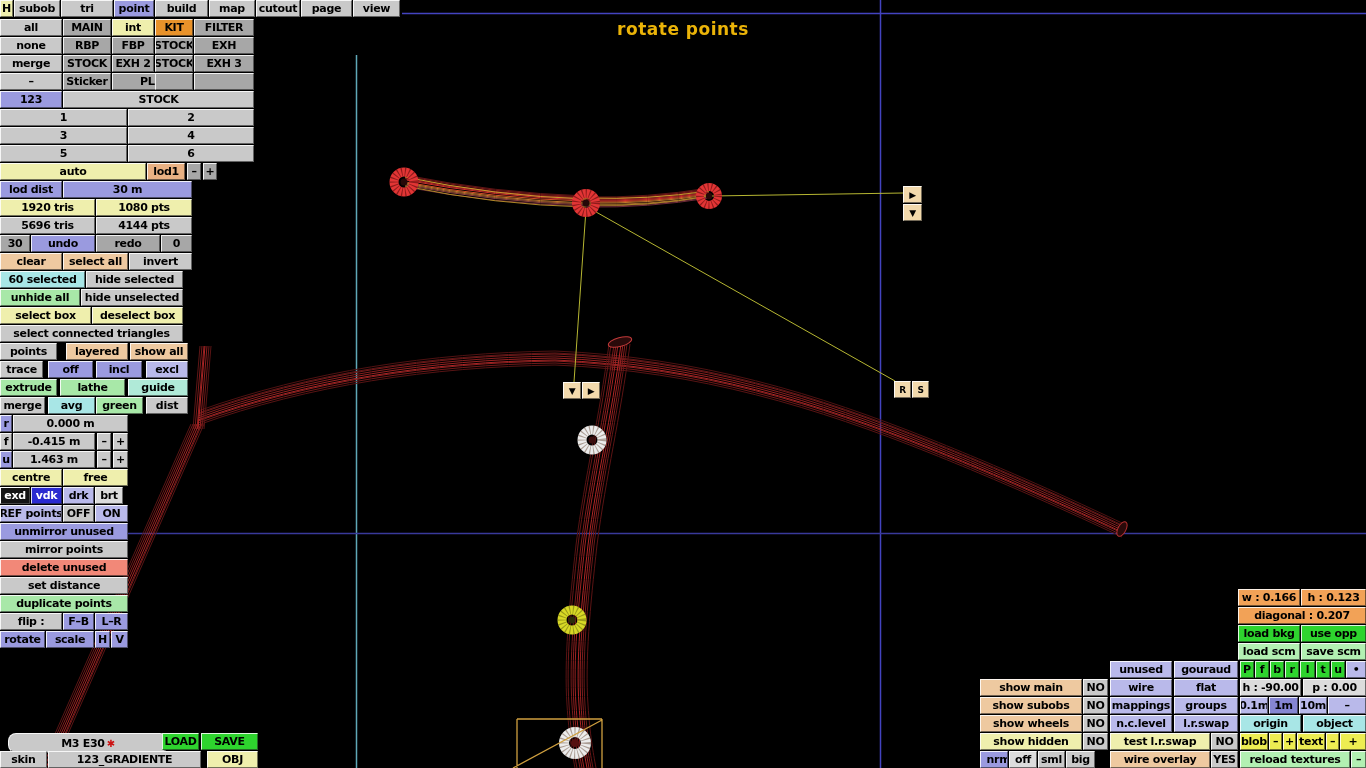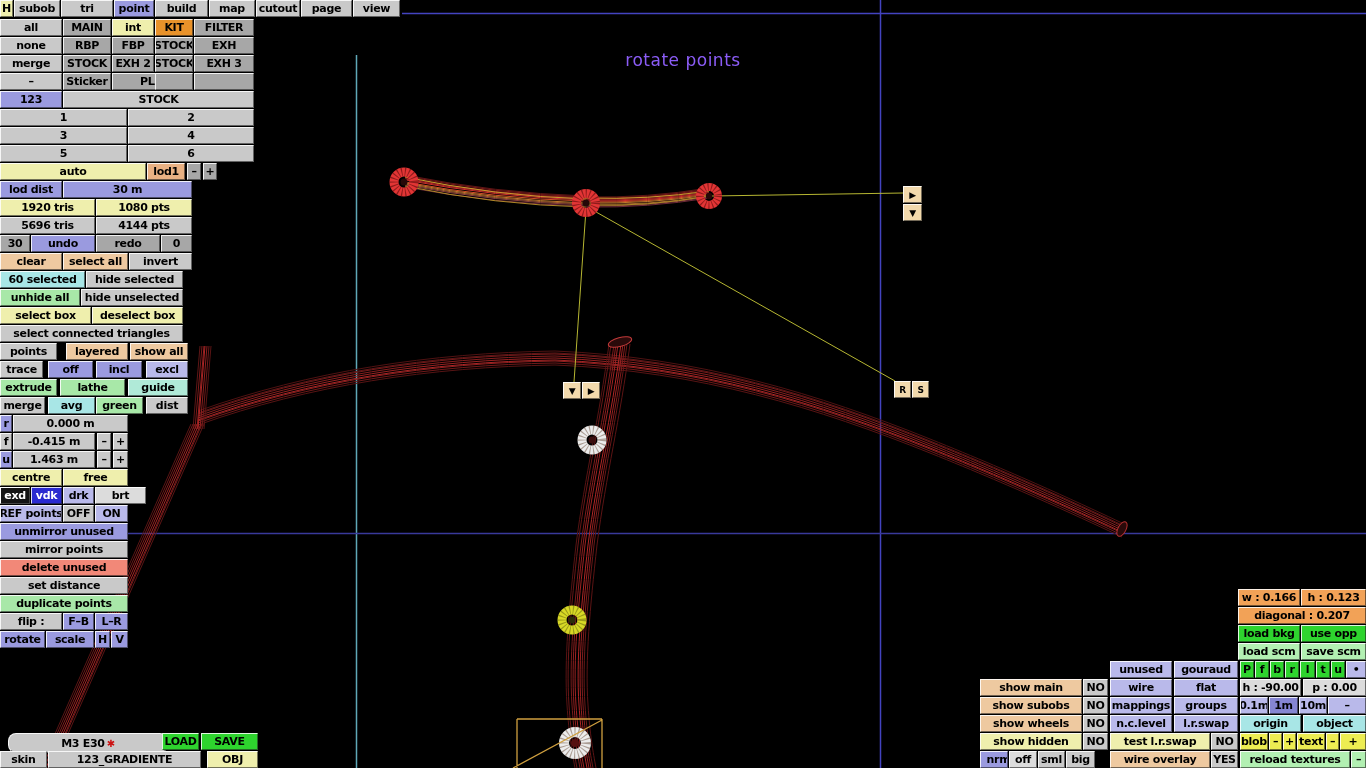--- a/index.html
+++ b/index.html
@@ -15,22 +15,22 @@
   .g{background:#c9c9c9;} .dg{background:#a7a7a7;} .wt{background:#dcdcdc;}
   .py{background:#efefad;} .or{background:#e8922a;} .pw{background:#9a9adf;}
   .pwsel{background:#8585d2;} .tan{background:#eec9a0;} .tan2{background:#e9b183;}
   .cy{background:#a8e6e6;} .gr{background:#a8e8a8;} .cyg{background:#b0ead8;}
   .lav{background:#b9b9ea;} .sal{background:#f28878;} .bg{background:#2ed42e;}
   .lg{background:#b2f0b2;} .yel{background:#eded52;} .org{background:#f2a257;text-align:center;}
   .blk{background:#141414;color:#fff;border-color:#fff #444 #444 #fff;}
   .blue{background:#2a2ad0;color:#fff;}
   .vp{background:#f2d9ac;font-size:9px;}
   .star{color:#cc1111;margin-left:2px;font-size:10px;}
-  #viewport-title{position:absolute;left:0;top:50px;width:1366px;text-align:center;
-     z-index:2;color:#8b5cf6;font-size:17px;font-weight:normal;letter-spacing:0.5px;}
+  #viewport-title{position:absolute;left:0;top:19px;width:1366px;text-align:center;
+     z-index:2;color:#eab308;font-size:17px;font-weight:bold;letter-spacing:0.5px;}
 </style>
 </head>
 <body>
 
 <div id="stage">
 
   <svg id="viewport-svg" width="1366" height="768" viewBox="0 0 1366 768">
 
     <g>
       <line x1="356.5" y1="55" x2="356.5" y2="768" stroke="#5fa8b8" stroke-width="1.5"></line>
@@ -242,21 +242,21 @@
       <div class="c g" style="left: 113px; top: 433px; width: 15px; height: 17px;">+</div>
       <div class="c pw" style="left: 0px; top: 451px; width: 12px; height: 17px;">u</div>
       <div class="c g" style="left: 13px; top: 451px; width: 82px; height: 17px;">1.463 m</div>
       <div class="c g" style="left: 97px; top: 451px; width: 14px; height: 17px;">–</div>
       <div class="c g" style="left: 113px; top: 451px; width: 15px; height: 17px;">+</div>
       <div class="c py" style="left: 0px; top: 469px; width: 62px; height: 17px;">centre</div>
       <div class="c py" style="left: 63px; top: 469px; width: 65px; height: 17px;">free</div>
       <div class="c blk" style="left: 0px; top: 487px; width: 30px; height: 17px;">exd</div>
       <div class="c blue" style="left: 31px; top: 487px; width: 31px; height: 17px;">vdk</div>
       <div class="c lav" style="left: 63px; top: 487px; width: 31px; height: 17px;">drk</div>
-      <div class="c wt" style="left: 95px; top: 487px; width: 51px; height: 17px;">brt</div>
+      <div class="c wt" style="left: 95px; top: 487px; width: 28px; height: 17px;">brt</div>
       <div class="c lav" style="left: 0px; top: 505px; width: 62px; height: 17px;">REF points</div>
       <div class="c g" style="left: 63px; top: 505px; width: 31px; height: 17px;">OFF</div>
       <div class="c lav" style="left: 95px; top: 505px; width: 33px; height: 17px;">ON</div>
       <div class="c pw" style="left: 0px; top: 523px; width: 128px; height: 17px;">unmirror unused</div>
       <div class="c g" style="left: 0px; top: 541px; width: 128px; height: 17px;">mirror points</div>
       <div class="c sal" style="left: 0px; top: 559px; width: 128px; height: 17px;">delete unused</div>
       <div class="c g" style="left: 0px; top: 577px; width: 128px; height: 17px;">set distance</div>
       <div class="c gr" style="left: 0px; top: 595px; width: 128px; height: 17px;">duplicate points</div>
       <div class="c g" style="left: 0px; top: 613px; width: 62px; height: 17px;">flip :</div>
       <div class="c pw" style="left: 63px; top: 613px; width: 31px; height: 17px;">F–B</div>

